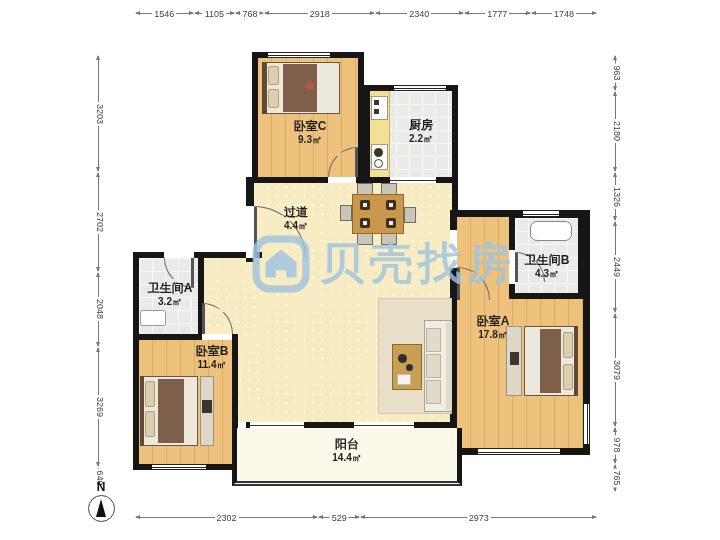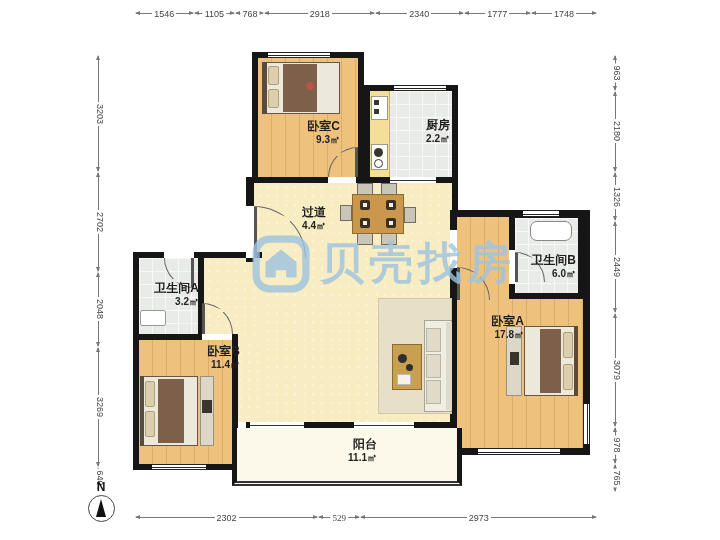--- a/index.html
+++ b/index.html
@@ -42,21 +42,21 @@
   .bed{background:#ece8dc;border:1px solid #6b5443;}
   .duvet{background:#7d5f4a;}
   .pillow{background:#dccfae;border:1px solid #b09f79;border-radius:2px;}
   .hb{background:#5f4a3a;}
   .wardrobe{background:#ddd7c8;border:1px solid #9a927f;}
   .darksq{background:#3a362e;}
   .chair{background:#c9c5b7;border:1px solid #6f6b5e;}
   .plate{background:#3d2f20;border-radius:2px;}
   .plate::after{content:'';position:absolute;left:50%;top:50%;width:4px;height:4px;margin:-2px 0 0 -2px;background:#efefe8;}
   
-  .room-label{position:absolute;text-align:right;color:#1d1d1d;line-height:1.25;z-index:30;}
+  .room-label{position:absolute;text-align:center;color:#1d1d1d;line-height:1.25;z-index:30;}
   .room-label .nm{font-size:12px;font-weight:600;display:block;}
   .room-label .ar{font-size:10px;font-weight:700;display:block;color:#222;}
   
   #watermark{position:absolute;left:252px;top:234px;display:flex;align-items:center;z-index:20;opacity:.8;}
   #watermark .wm-text{font-size:44px;letter-spacing:5px;color:#9ec4e0;font-weight:600;margin-left:10px;}
   
   #compass{position:absolute;left:86px;top:481px;width:30px;text-align:center;z-index:30;}
   #compass .n{font-size:12px;font-weight:bold;color:#111;display:block;line-height:1.1;}
   #compass .dial{width:25px;height:25px;border:1px solid #444;border-radius:50%;margin:1px auto 0;position:relative;background:#fff;}
   #compass .needle{position:absolute;left:50%;top:3px;transform:translateX(-50%);width:0;height:0;
@@ -95,21 +95,21 @@
       <div class="seg seg-h" style="flex-grow: 1748; text-align: center;">
         <div class="line"></div>
         <span class="lbl">1748</span>
       </div>
     </div>
   <div id="ruler-bottom" class="ruler">
       <div class="seg seg-h" style="flex-grow: 2302;">
         <div class="line"></div>
         <span class="lbl">2302</span>
       </div>
-      <div class="seg seg-h" style="flex-grow: 529; font-family: Liberation Serif, serif;">
+      <div class="seg seg-h" style="flex-grow: 529;">
         <div class="line"></div>
         <span class="lbl">529</span>
       </div>
       <div class="seg seg-h" style="flex-grow: 2973;">
         <div class="line"></div>
         <span class="lbl">2973</span>
       </div>
     </div>
   <div id="ruler-left" class="ruler">
       <div class="seg seg-v" style="flex-grow: 3203;">
@@ -289,33 +289,33 @@
   <div class="room-label" style="left:266px;top:205px;width:60px;">
     <span class="nm">过道</span>
     <span class="ar">4.4㎡</span>
   </div>
   <div class="room-label" style="left:141px;top:281px;width:58px;">
     <span class="nm">卫生间A</span>
     <span class="ar">3.2㎡</span>
   </div>
   <div class="room-label" style="left:518px;top:253px;width:58px;">
     <span class="nm">卫生间B</span>
-    <span class="ar">6.0㎡</span>
+    <span class="ar">4.3㎡</span>
   </div>
   <div class="room-label" style="left:184px;top:344px;width:56px;">
     <span class="nm">卧室B</span>
     <span class="ar">11.4㎡</span>
   </div>
   <div class="room-label" style="left:462px;top:314px;width:62px;">
     <span class="nm">卧室A</span>
     <span class="ar">17.8㎡</span>
   </div>
   <div class="room-label" style="left:317px;top:437px;width:60px;">
     <span class="nm">阳台</span>
-    <span class="ar">11.1㎡</span>
+    <span class="ar">14.4㎡</span>
   </div>
 
   <div id="compass">
     <span class="n">N</span>
     <div class="dial">
       <div class="needle"></div>
     </div>
   </div>
 
 </div>

